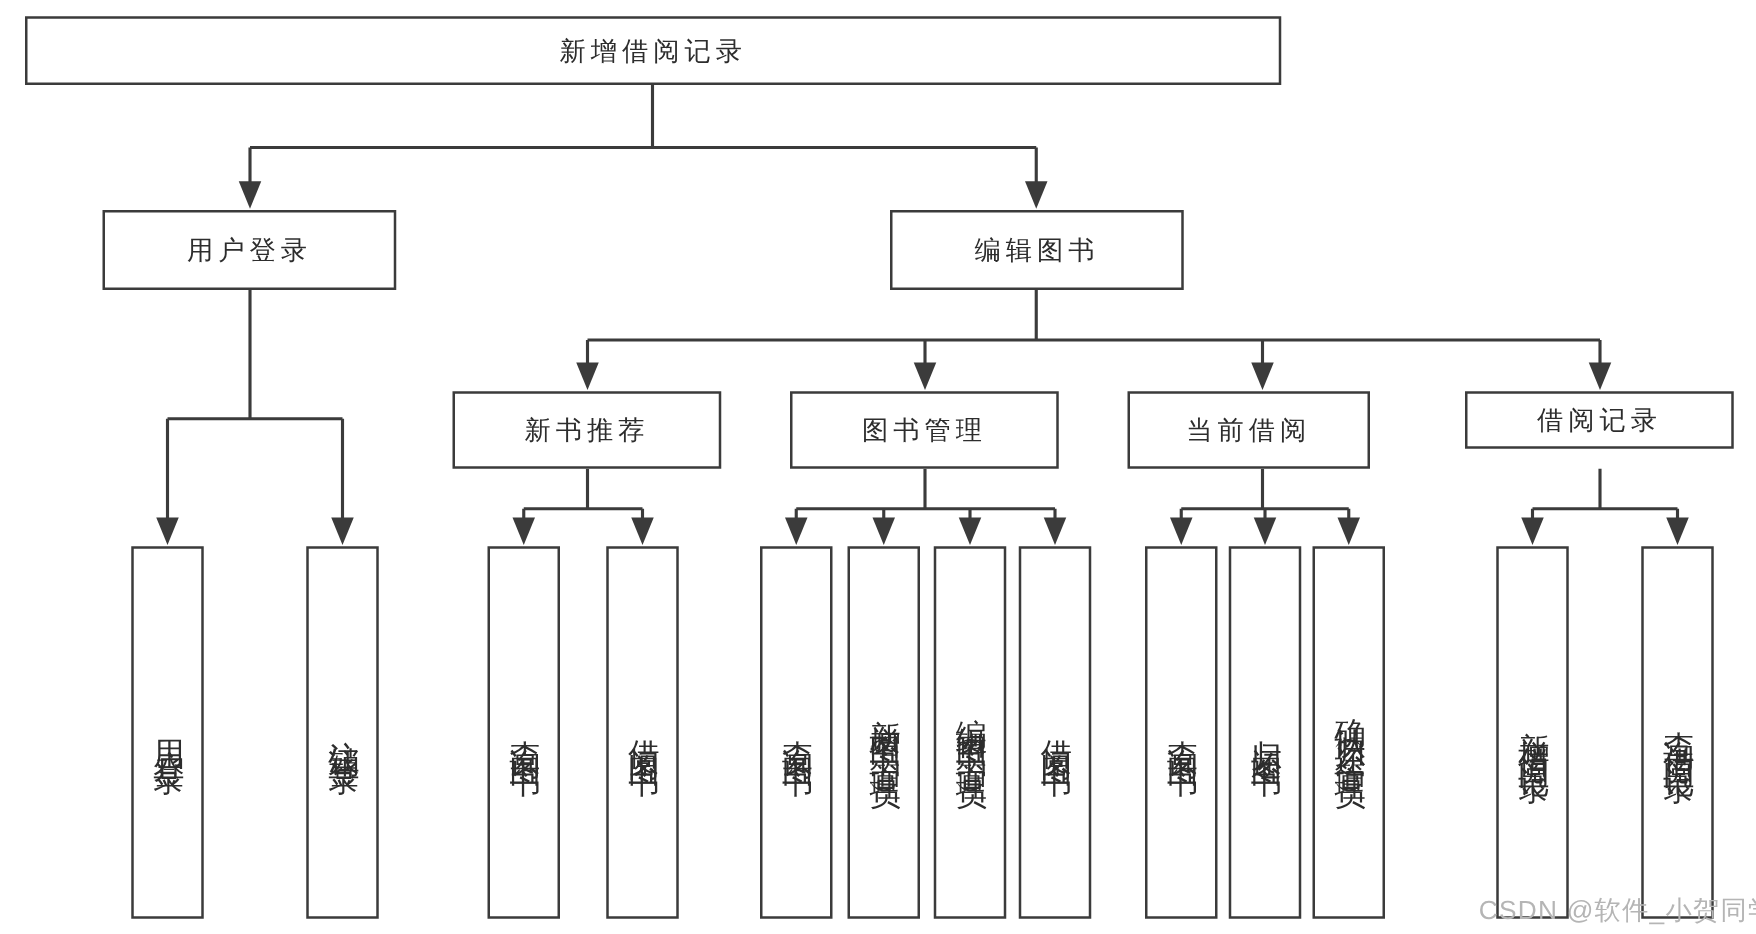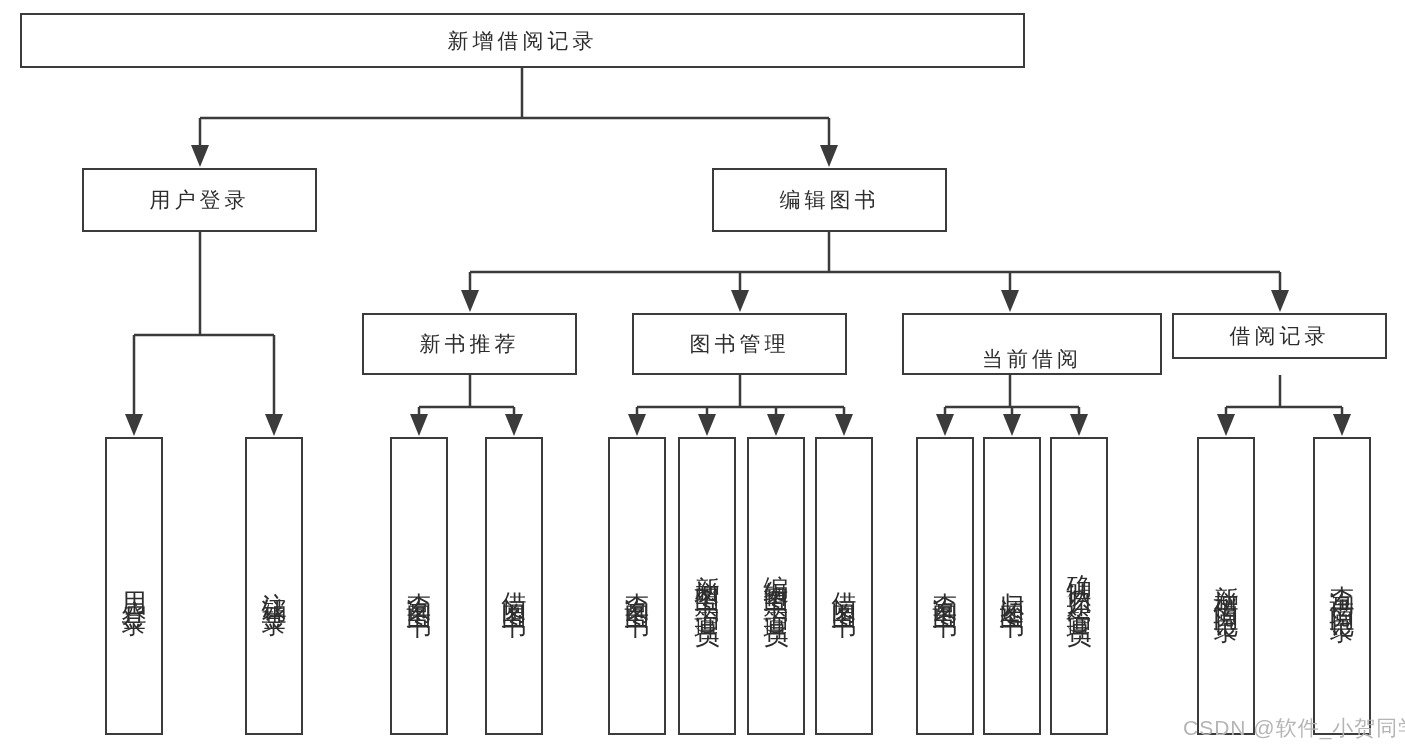--- a/index.html
+++ b/index.html
@@ -96,21 +96,21 @@
   <div class="node h" style="left:712px;top:168px;width:235px;height:64px;">
     <span class="lbl">编辑图书</span>
   </div>
 
   <div class="node h" style="left:362px;top:313px;width:215px;height:62px;">
     <span class="lbl">新书推荐</span>
   </div>
   <div class="node h" style="left:632px;top:313px;width:215px;height:62px;">
     <span class="lbl">图书管理</span>
   </div>
-  <div class="node h" style="left:902px;top:313px;width:260px;height:62px;align-items:flex-end;">
+  <div class="node h" style="left:902px;top:313px;width:194px;height:62px;">
     <span class="lbl">当前借阅</span>
   </div>
   <div class="node h" style="left:1172px;top:313px;width:215px;height:46px;">
     <span class="lbl">借阅记录</span>
   </div>
 
   <div class="node v" style="left:105px;top:437px;width:58px;height:298px;">
     <span class="lbl">用户登录</span>
   </div>
   <div class="node v" style="left:245px;top:437px;width:58px;height:298px;">

